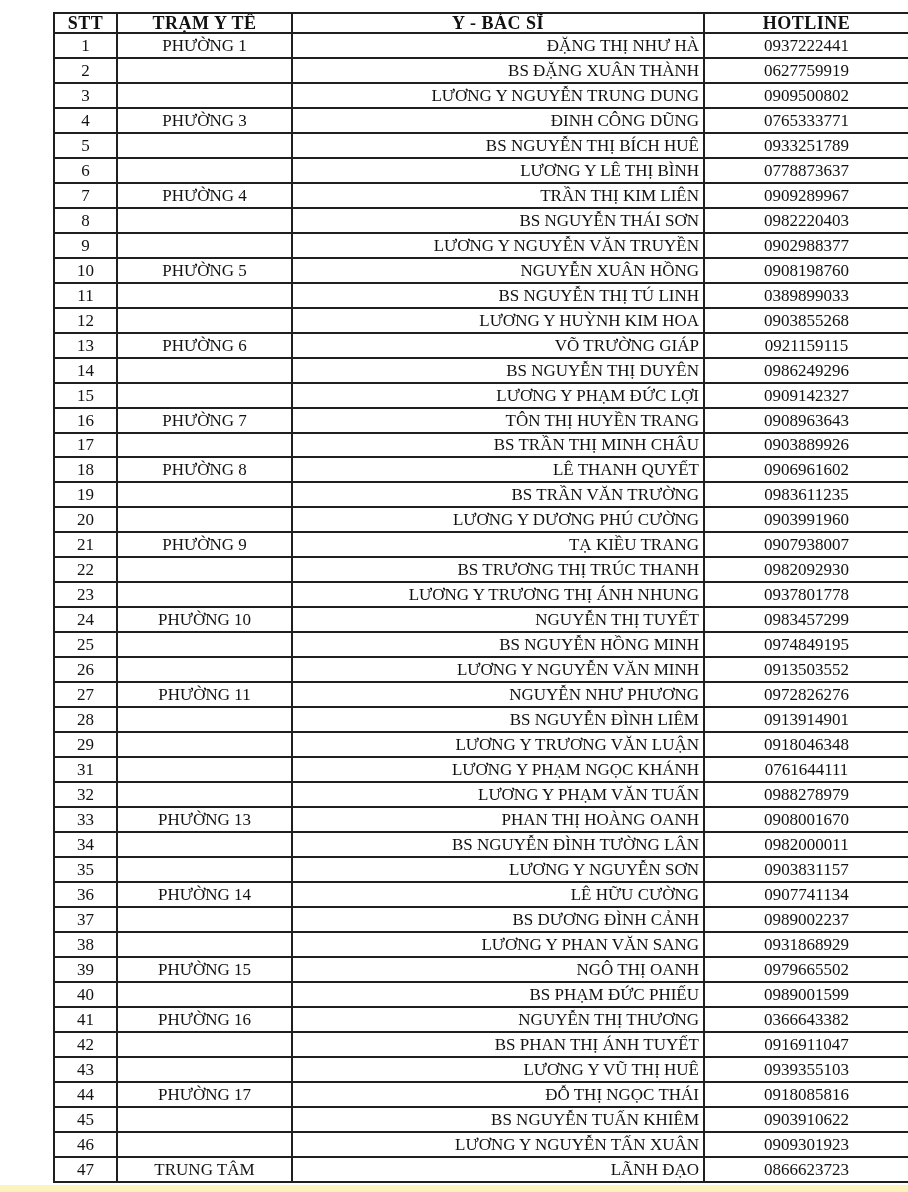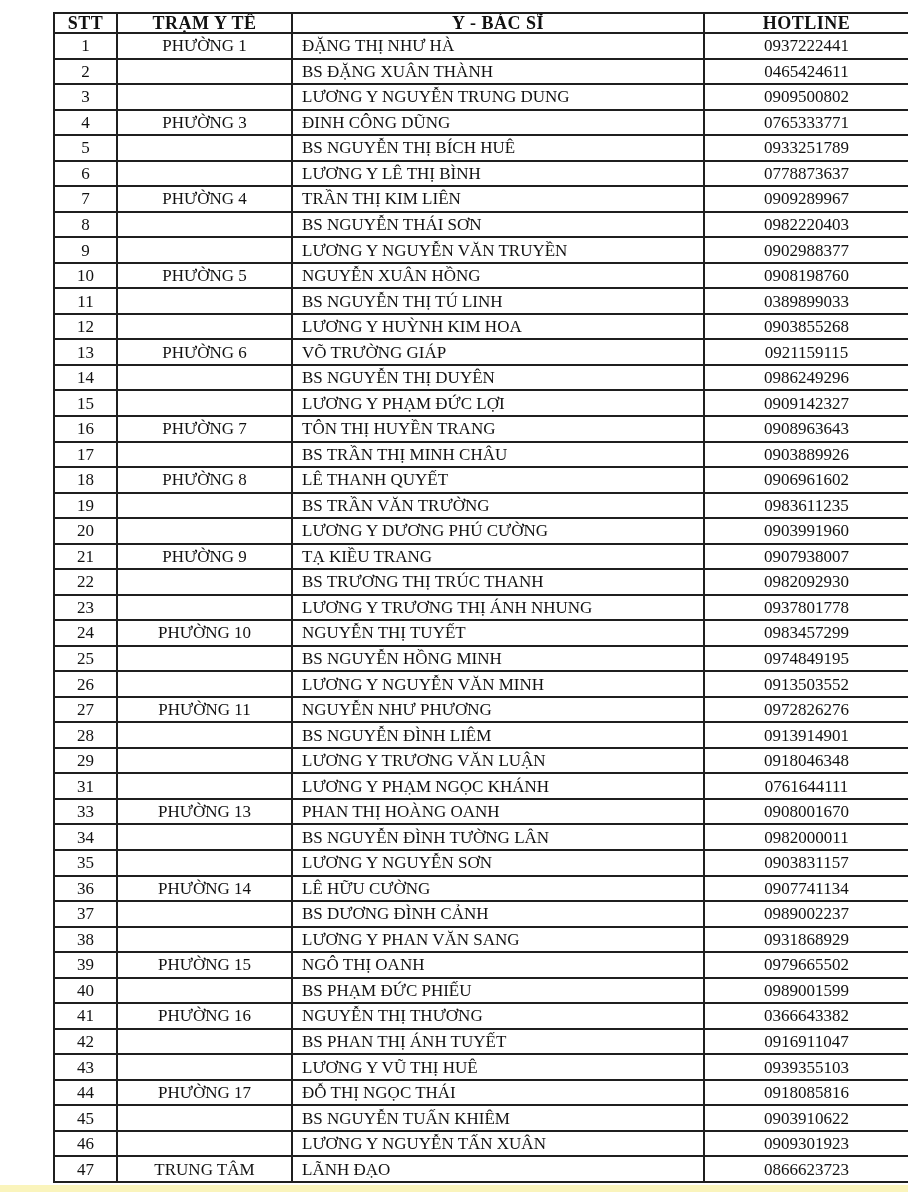--- a/index.html
+++ b/index.html
@@ -37,21 +37,21 @@
     line-height: 1;
     white-space: nowrap;
     overflow: hidden;
   }
   table.hotline-table th {
     font-size: 18px;
     font-weight: bold;
     letter-spacing: 0.5px;
   }
   table.hotline-table td.doctor {
-    text-align: left;
+    text-align: right;
     padding-left: 9px;
   }
   col.c-stt     { width: 63px;  }
   col.c-station { width: 175px; }
   col.c-doctor  { width: 412px; }
   col.c-hotline { width: 205px; }
   .bottom-strip {
     position: absolute;
     left: 0;
     bottom: 0;
@@ -82,21 +82,21 @@
         <tr>
           <td>1</td>
           <td>PHƯỜNG 1</td>
           <td class="doctor">ĐẶNG THỊ NHƯ HÀ</td>
           <td>0937222441</td>
         </tr>
         <tr>
           <td>2</td>
           <td></td>
           <td class="doctor">BS ĐẶNG XUÂN THÀNH</td>
-          <td>0465424611</td>
+          <td>0627759919</td>
         </tr>
         <tr>
           <td>3</td>
           <td></td>
           <td class="doctor">LƯƠNG Y NGUYỄN TRUNG DUNG</td>
           <td>0909500802</td>
         </tr>
         <tr>
           <td>4</td>
           <td>PHƯỜNG 3</td>
@@ -251,20 +251,26 @@
           <td>29</td>
           <td></td>
           <td class="doctor">LƯƠNG Y TRƯƠNG VĂN LUẬN</td>
           <td>0918046348</td>
         </tr>
         <tr>
           <td>31</td>
           <td></td>
           <td class="doctor">LƯƠNG Y PHẠM NGỌC KHÁNH</td>
           <td>0761644111</td>
+        </tr>
+        <tr>
+          <td>32</td>
+          <td></td>
+          <td class="doctor">LƯƠNG Y PHẠM VĂN TUẤN</td>
+          <td>0988278979</td>
         </tr>
         <tr>
           <td>33</td>
           <td>PHƯỜNG 13</td>
           <td class="doctor">PHAN THỊ HOÀNG OANH</td>
           <td>0908001670</td>
         </tr>
         <tr>
           <td>34</td>
           <td></td>

